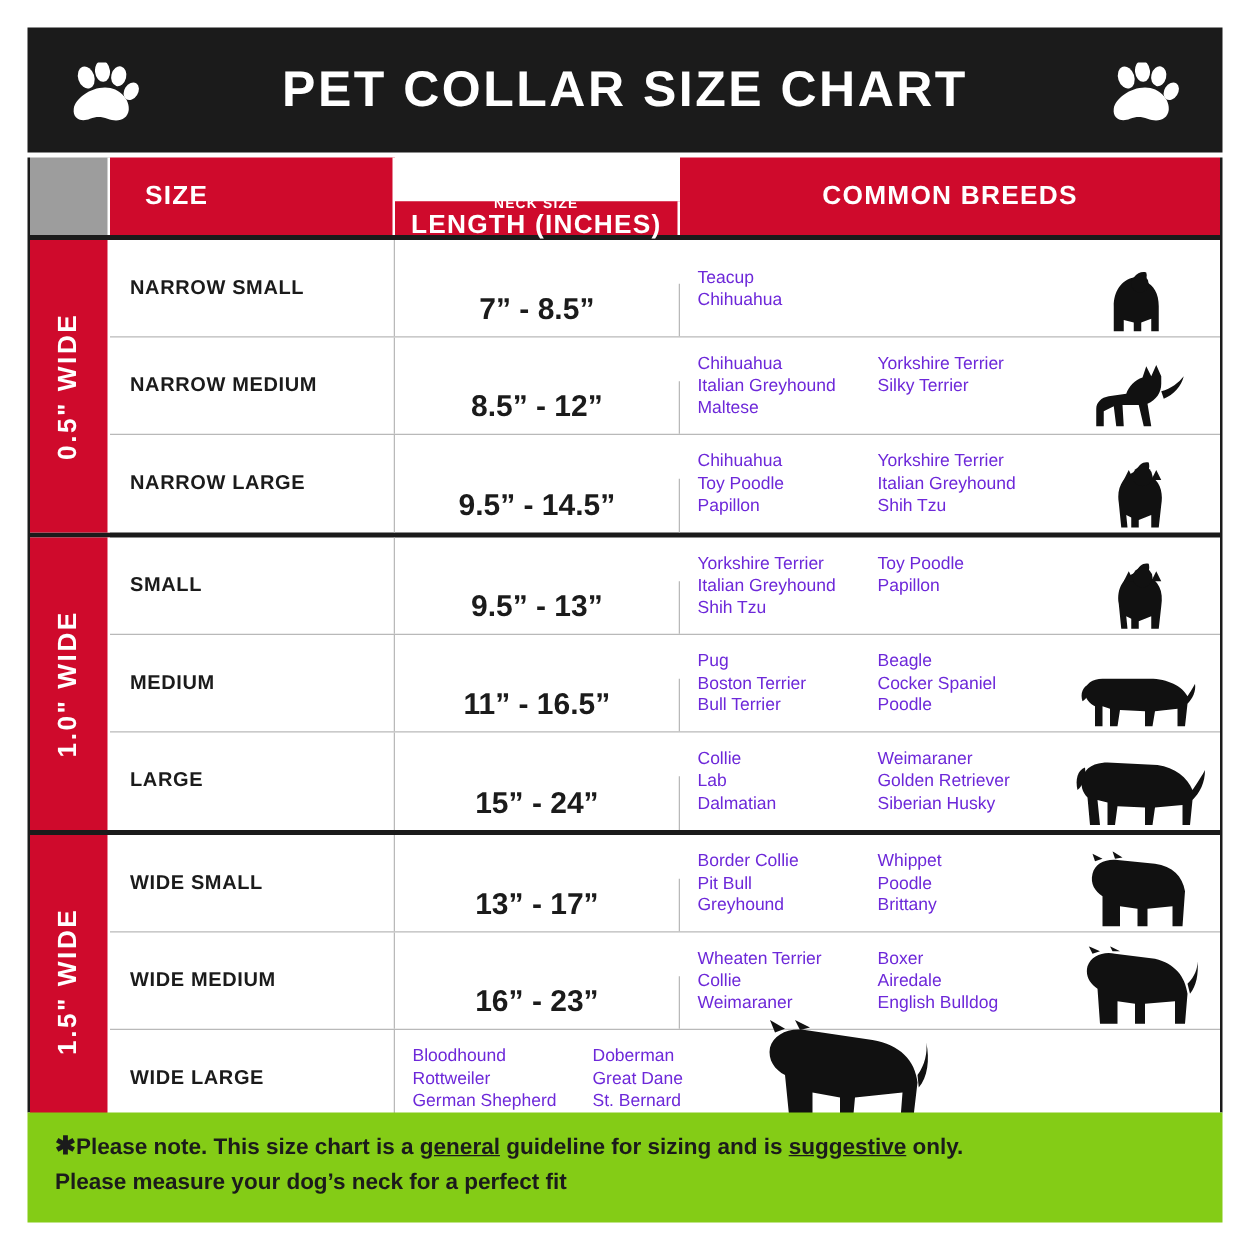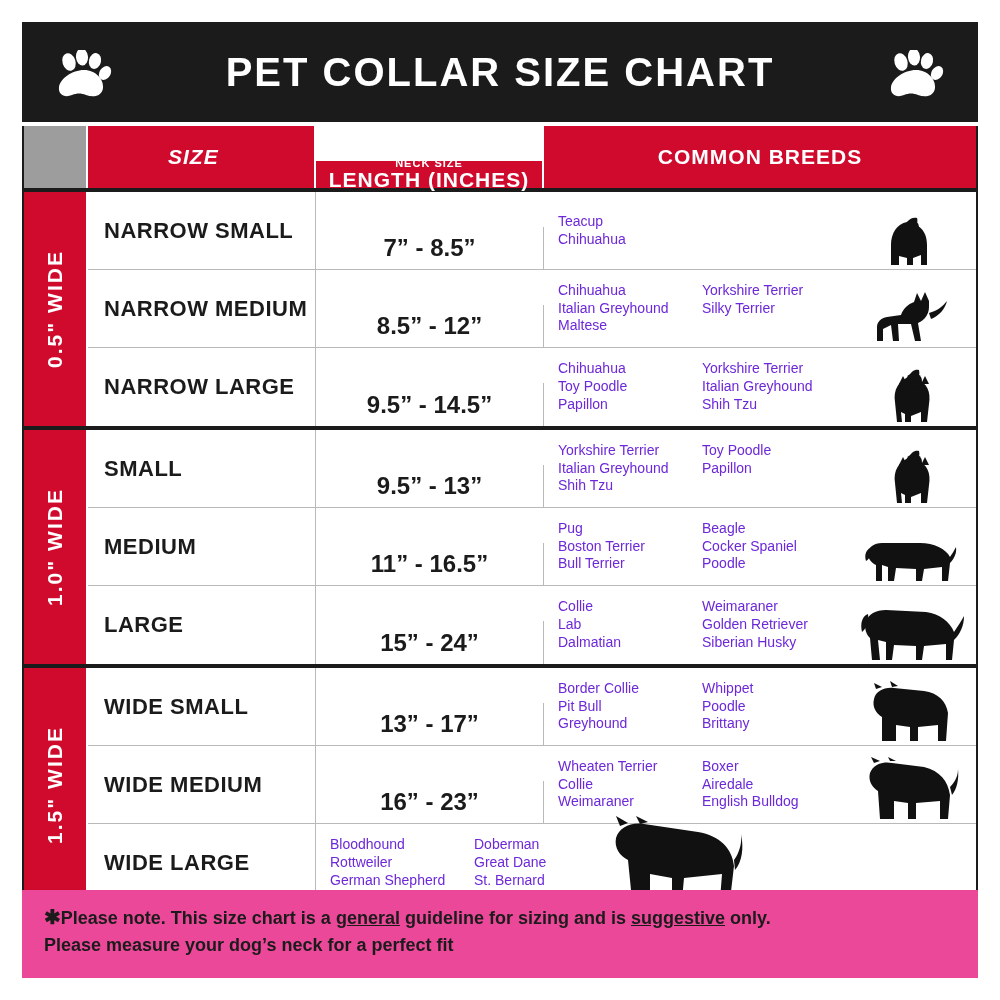--- a/index.html
+++ b/index.html
@@ -96,21 +96,21 @@
     text-align: center;
     line-height: 1.05;
   }
   .th-len-small {
     display: block;
     font-size: 11px;
     letter-spacing: 1px;
     font-weight: bold;
     margin-bottom: -1px;
   }
-  .th-size { justify-content: flex-start; padding-left: 80px; font-style: italic; }
+  .th-size { justify-content: flex-start; padding-left: 28px; }
 
   
   .group {
     display: flex;
     border-top: 4px solid #1b1b1b;
     box-sizing: border-box;
   }
   .group-label {
     box-sizing: border-box;
     background: #cf0a2c;
@@ -138,21 +138,21 @@
   .row.last { border-bottom: none; }
 
   .cell {
     box-sizing: border-box;
     display: flex;
     align-items: center;
     border-right: 1px solid #b9b9b9;
   }
   .cell.size {
     padding-left: 16px;
-    font-size: 22px;
+    font-size: 16px;
     font-weight: bold;
     letter-spacing: 0.5px;
     color: #1b1b1b;
     text-transform: uppercase;
   }
   .cell.len {
     justify-content: center;
     font-size: 24px;
     font-weight: bold;
     color: #1b1b1b;
@@ -186,21 +186,21 @@
   }
   .silhouette svg { display: block; }
 
   
   .footer {
     position: absolute;
     left: 22px;
     top: 890px;
     width: 956px;
     height: 88px;
-    background: #ec4899;
+    background: #84cc16;
     box-sizing: border-box;
     padding: 12px 22px 0 22px;
   }
   .footer-line {
     color: #1b1b1b;
     font-size: 18px;
     font-weight: bold;
     line-height: 1.5;
   }
   .footer u { text-decoration: underline; }

